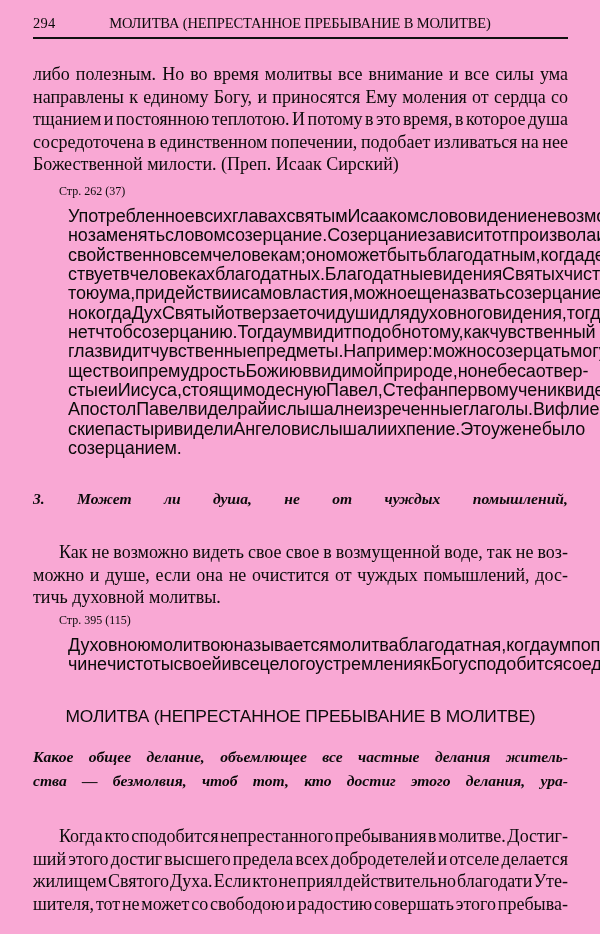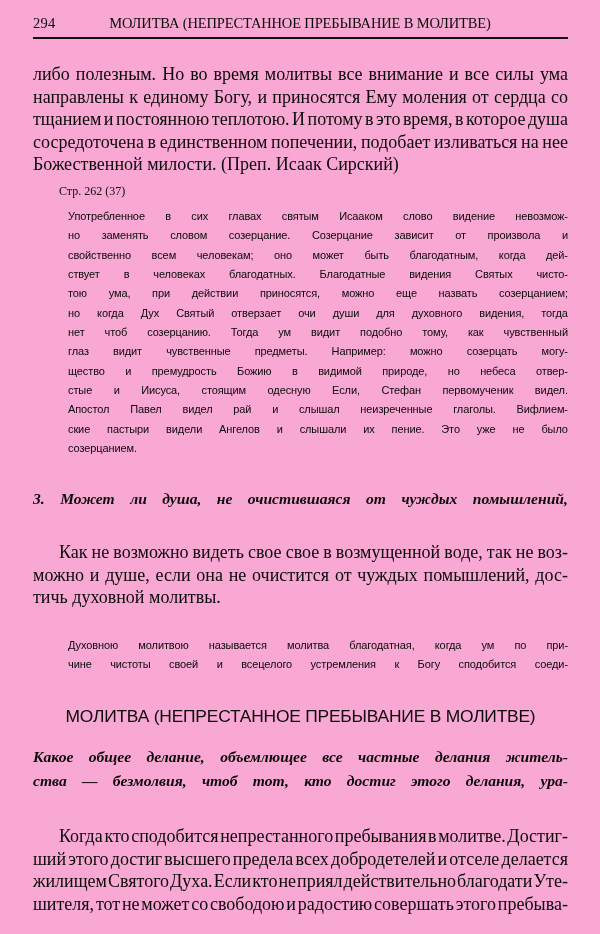--- a/index.html
+++ b/index.html
@@ -87,21 +87,21 @@
 
   
   .quote {
     position: absolute;
     left: 68px;
     width: 500px;
     font-family: "Liberation Sans", "DejaVu Sans", sans-serif;
   }
   .quote .ln {
     display: block;
-    font-size: 11px;
+    font-size: 18px;
     line-height: 19.35px;
     white-space: nowrap;
     letter-spacing: -0.1px;
   }
   .quote .ln.j {
     display: flex;
     justify-content: space-between;
     white-space: nowrap;
   }
   .quote .ln.j > span { display: inline-block; }
@@ -249,21 +249,21 @@
         <span>Благодатные</span>
         <span>видения</span>
         <span>Святых</span>
         <span>чисто-</span>
       </span>
     <span class="ln j">
         <span>тою</span>
         <span>ума,</span>
         <span>при</span>
         <span>действии</span>
-        <span>приносятся,</span>
+        <span>самовластия,</span>
         <span>можно</span>
         <span>еще</span>
         <span>назвать</span>
         <span>созерцанием;</span>
       </span>
     <span class="ln j">
         <span>но</span>
         <span>когда</span>
         <span>Дух</span>
         <span>Святый</span>
@@ -308,21 +308,21 @@
         <span>но</span>
         <span>небеса</span>
         <span>отвер-</span>
       </span>
     <span class="ln j">
         <span>стые</span>
         <span>и</span>
         <span>Иисуса,</span>
         <span>стоящим</span>
         <span>одесную</span>
-        <span>Если,</span>
+        <span>Павел,</span>
         <span>Стефан</span>
         <span>первомученик</span>
         <span>видел.</span>
       </span>
     <span class="ln j">
         <span>Апостол</span>
         <span>Павел</span>
         <span>видел</span>
         <span>рай</span>
         <span>и</span>
@@ -348,21 +348,20 @@
     <span class="ln">созерцанием.</span>
   </div>
 
   <div class="qhead" style="top:487px;">
     <span class="ln j">
         <span>3.</span>
         <span>Может</span>
         <span>ли</span>
         <span>душа,</span>
         <span>не</span>
-        <span>очистившаяся</span>
         <span>от</span>
         <span>чуждых</span>
         <span>помышлений,</span>
       </span>
   </div>
 
   <div class="block body-para" style="top:541px;">
     <span class="ln j indent1">
         <span>Как</span>
         <span>не</span>
@@ -386,20 +385,23 @@
         <span>не</span>
         <span>очистится</span>
         <span>от</span>
         <span>чуждых</span>
         <span>помышлений,</span>
         <span>дос-</span>
       </span>
     <span class="ln">тичь духовной молитвы.</span>
   </div>
 
+  <div class="block" style="top:609px;">
+    <div class="srcref">Стр. 395 (115)</div>
+  </div>
 
   <div class="quote" style="top:636px;">
     <span class="ln j">
         <span>Духовною</span>
         <span>молитвою</span>
         <span>называется</span>
         <span>молитва</span>
         <span>благодатная,</span>
         <span>когда</span>
         <span>ум</span>

